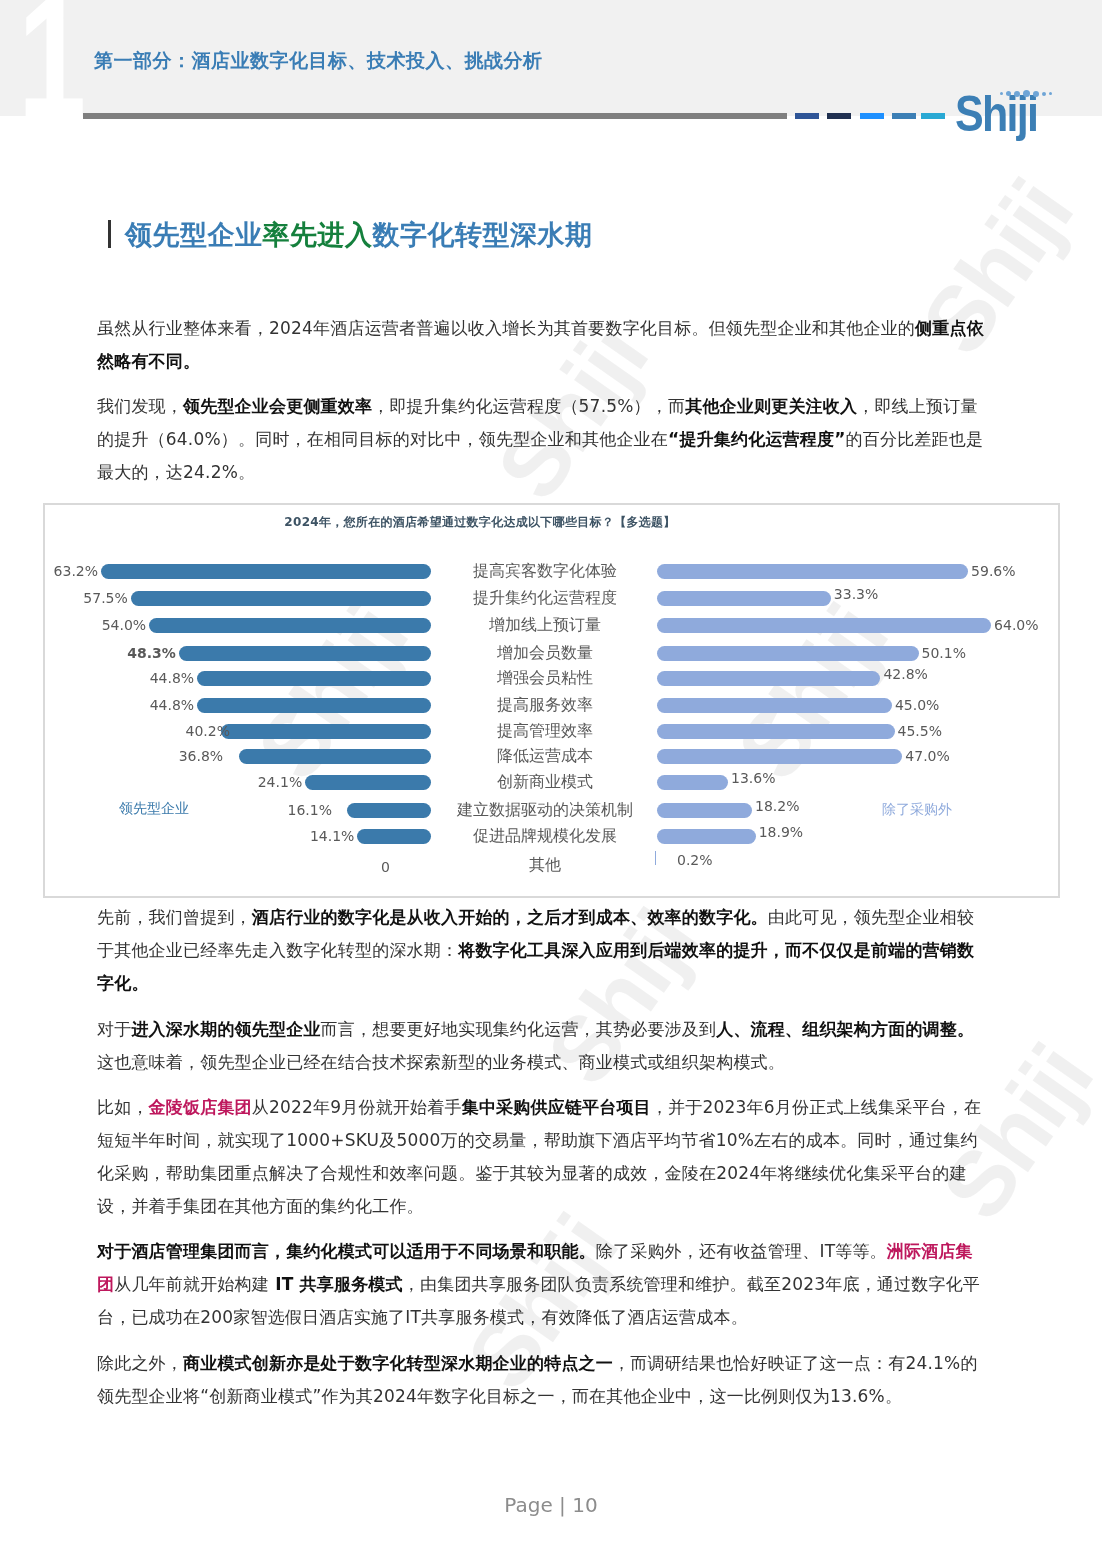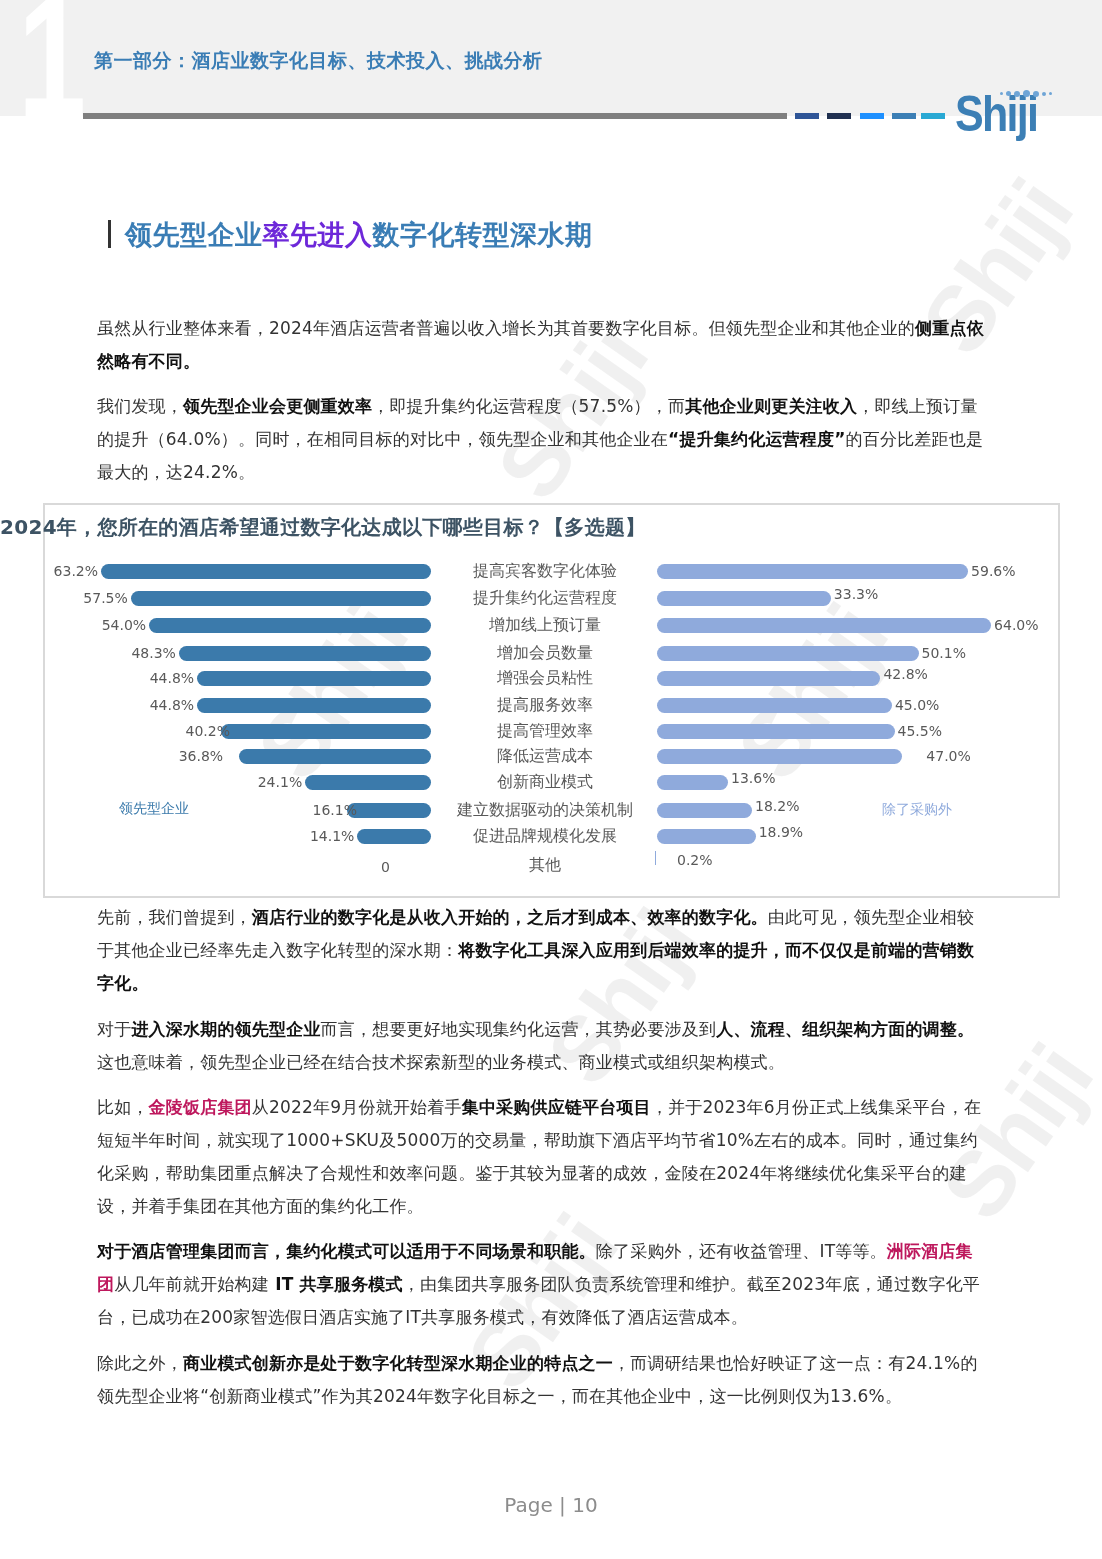--- a/index.html
+++ b/index.html
@@ -16,30 +16,30 @@
   .logo-dots { position: absolute; left: 1000px; top: 90px; display: flex; gap: 3px; align-items: center; }
   .logo-dots span { display: block; border-radius: 50%; background: #6fa5d6; }
 
   
   .wm { position: absolute; font-family: "Liberation Sans", sans-serif; font-weight: 700; color: #ececec; opacity: 0.75; transform: rotate(-55deg); pointer-events: none; font-size: 92px; letter-spacing: -2px; }
 
   
   .heading { position: absolute; left: 108px; top: 217px; font-size: 27px; font-weight: 700; letter-spacing: 0.5px; }
   .heading .bar { display: inline-block; width: 3px; height: 28px; background: #333; vertical-align: -4px; margin-right: 14px; }
   .blue { color: #3a7db5; }
-  .dark { color: #6d28d9; }
+  .dark { color: #15803d; }
 
   
   .para { position: absolute; left: 97px; width: 890px; font-size: 17px; line-height: 33px; color: #333; letter-spacing: 0.2px; }
   .para b { color: #111; font-weight: 700; }
   .para .link { color: #be185d; font-weight: 700; }
 
   
   .chart-box { position: absolute; left: 43px; top: 503px; width: 1017px; height: 395px; border: 2px solid #d9d9d9; background: transparent; }
-  .chart-title { position: absolute; left: 0; width: 960px; top: 514px; text-align: left; font-size: 20px; font-weight: 700; color: #3d5364; letter-spacing: 0.3px; }
+  .chart-title { position: absolute; left: 0; width: 960px; top: 514px; text-align: center; font-size: 12px; font-weight: 700; color: #3d5364; letter-spacing: 0.3px; }
   .row { position: absolute; left: 0; width: 1102px; height: 22px; }
   .lbar { position: absolute; height: 15px; background: #3b7aab; border-radius: 8px; }
   .rbar { position: absolute; height: 15px; background: #8faadc; border-radius: 8px; }
   .lval { position: absolute; font-size: 14px; color: #595959; text-align: right; width: 70px; }
   .rval { position: absolute; font-size: 14px; color: #595959; }
   .cat { position: absolute; left: 440px; width: 210px; text-align: center; font-size: 16px; color: #595959; }
   .legend { position: absolute; font-size: 14px; }
   .zero-tick { position: absolute; left: 655px; width: 1px; height: 14px; background: #8faadc; }
 
   .page-num { position: absolute; left: 0; width: 1102px; top: 1493px; text-align: center; font-size: 20px; color: #8c8c8c; }
@@ -108,21 +108,21 @@
     </div>
     <div class="row" style="top: 615px;">
       <div class="lbar" style="left: 149.12px; width: 281.88px; top: 3px;"></div>
       <div class="lval" style="left: 76.12px; top: 2px;">54.0%</div>
       <div class="cat" style="top: 0px;">增加线上预订量</div>
       <div class="rbar" style="left: 657px; width: 334.08px; top: 3px;"></div>
       <div class="rval" style="left: 994.08px; top: 2px;">64.0%</div>
     </div>
     <div class="row" style="top: 643px;">
       <div class="lbar" style="left: 178.874px; width: 252.126px; top: 3px;"></div>
-      <div class="lval" style="left: 105.874px; top: 2px;">48.3%</div>
+      <div class="lval" style="left: 105.874px; top: 2px; font-weight: bold;">48.3%</div>
       <div class="cat" style="top: 0px;">增加会员数量</div>
       <div class="rbar" style="left: 657px; width: 261.522px; top: 3px;"></div>
       <div class="rval" style="left: 921.522px; top: 2px;">50.1%</div>
     </div>
     <div class="row" style="top: 668px;">
       <div class="lbar" style="left: 197.144px; width: 233.856px; top: 3px;"></div>
       <div class="lval" style="left: 124.144px; top: 2px;">44.8%</div>
       <div class="cat" style="top: 0px;">增强会员粘性</div>
       <div class="rbar" style="left: 657px; width: 223.416px; top: 3px;"></div>
       <div class="rval" style="left: 883.416px; top: -2px;">42.8%</div>
@@ -139,32 +139,32 @@
       <div class="lval" style="left: 160px; top: 2px;">40.2%</div>
       <div class="cat" style="top: 0px;">提高管理效率</div>
       <div class="rbar" style="left: 657px; width: 237.51px; top: 3px;"></div>
       <div class="rval" style="left: 897.51px; top: 2px;">45.5%</div>
     </div>
     <div class="row" style="top: 746px;">
       <div class="lbar" style="left: 238.904px; width: 192.096px; top: 3px;"></div>
       <div class="lval" style="left: 165.904px; top: 2px; text-align: center;">36.8%</div>
       <div class="cat" style="top: 0px;">降低运营成本</div>
       <div class="rbar" style="left: 657px; width: 245.34px; top: 3px;"></div>
-      <div class="rval" style="left: 905.34px; top: 2px; margin-left: 21px;">47.0%</div>
+      <div class="rval" style="left: 905.34px; top: 2px;">47.0%</div>
     </div>
     <div class="row" style="top: 772px;">
       <div class="lbar" style="left: 305.198px; width: 125.802px; top: 3px;"></div>
       <div class="lval" style="left: 232.198px; top: 2px;">24.1%</div>
       <div class="cat" style="top: 0px;">创新商业模式</div>
       <div class="rbar" style="left: 657px; width: 70.992px; top: 3px;"></div>
       <div class="rval" style="left: 730.992px; top: -2px;">13.6%</div>
     </div>
     <div class="row" style="top: 800px;">
       <div class="lbar" style="left: 346.958px; width: 84.042px; top: 3px;"></div>
-      <div class="lval" style="left: 287px; top: 2px;">16.1%</div>
+      <div class="lval" style="left: 262px; top: 2px;">16.1%</div>
       <div class="cat" style="top: 0px;">建立数据驱动的决策机制</div>
       <div class="rbar" style="left: 657px; width: 95.004px; top: 3px;"></div>
       <div class="rval" style="left: 755.004px; top: -2px;">18.2%</div>
     </div>
     <div class="row" style="top: 826px;">
       <div class="lbar" style="left: 357.398px; width: 73.602px; top: 3px;"></div>
       <div class="lval" style="left: 284.398px; top: 2px;">14.1%</div>
       <div class="cat" style="top: 0px;">促进品牌规模化发展</div>
       <div class="rbar" style="left: 657px; width: 98.658px; top: 3px;"></div>
       <div class="rval" style="left: 758.658px; top: -2px;">18.9%</div>

